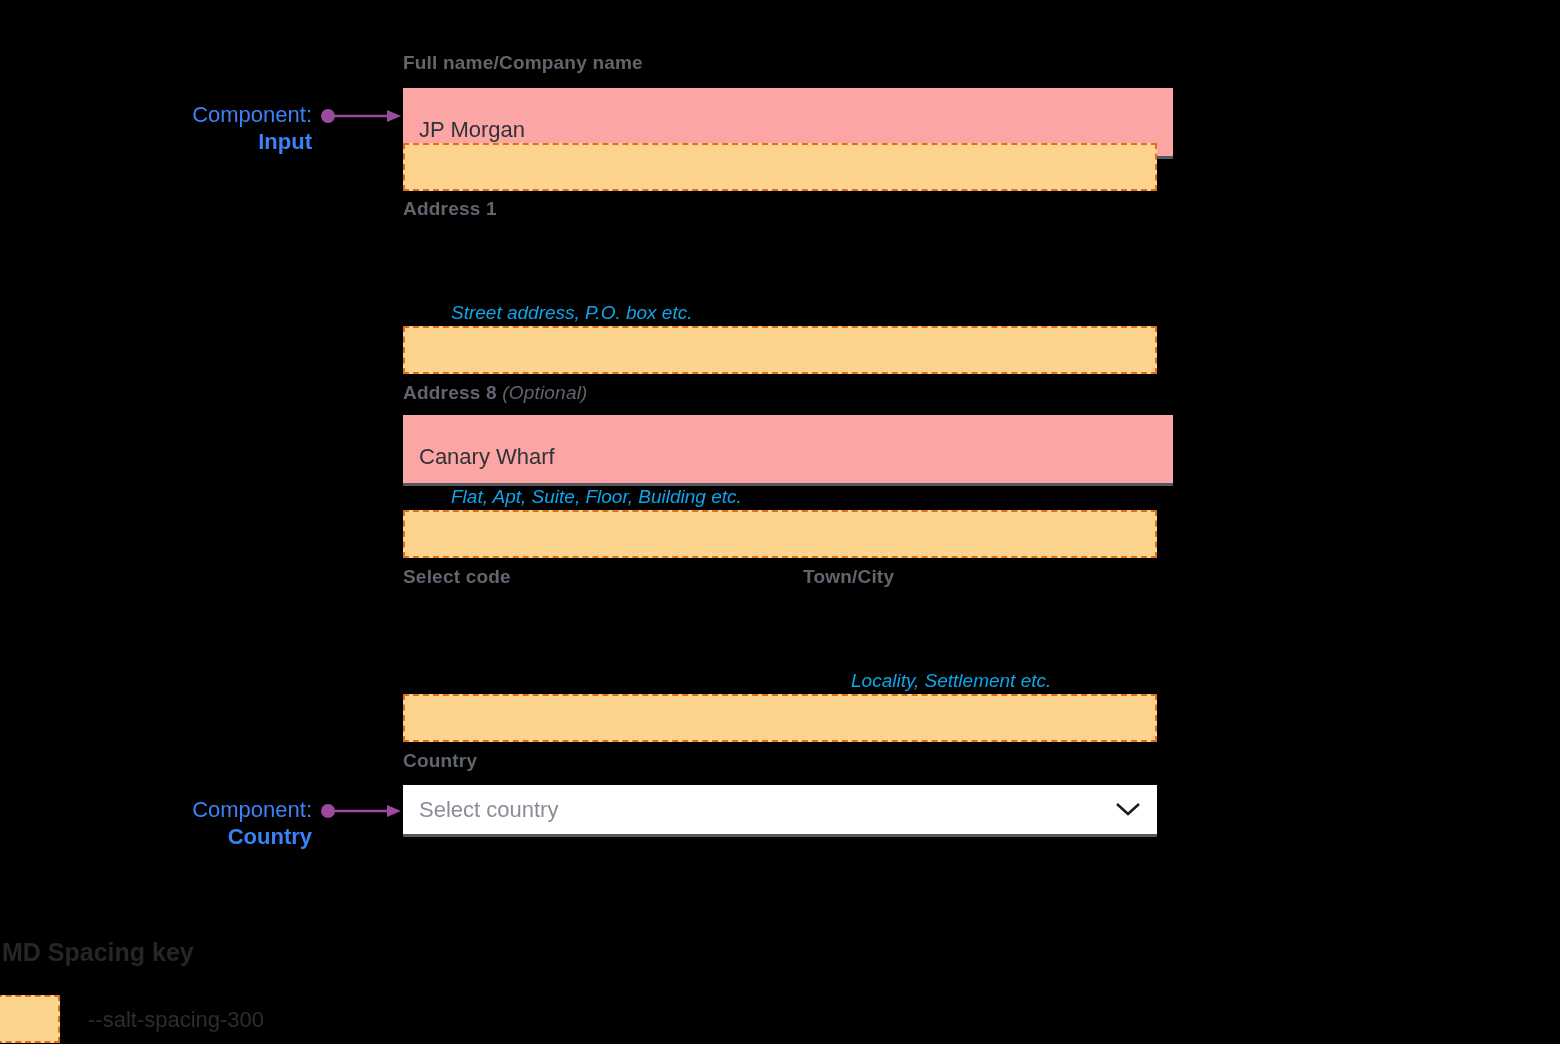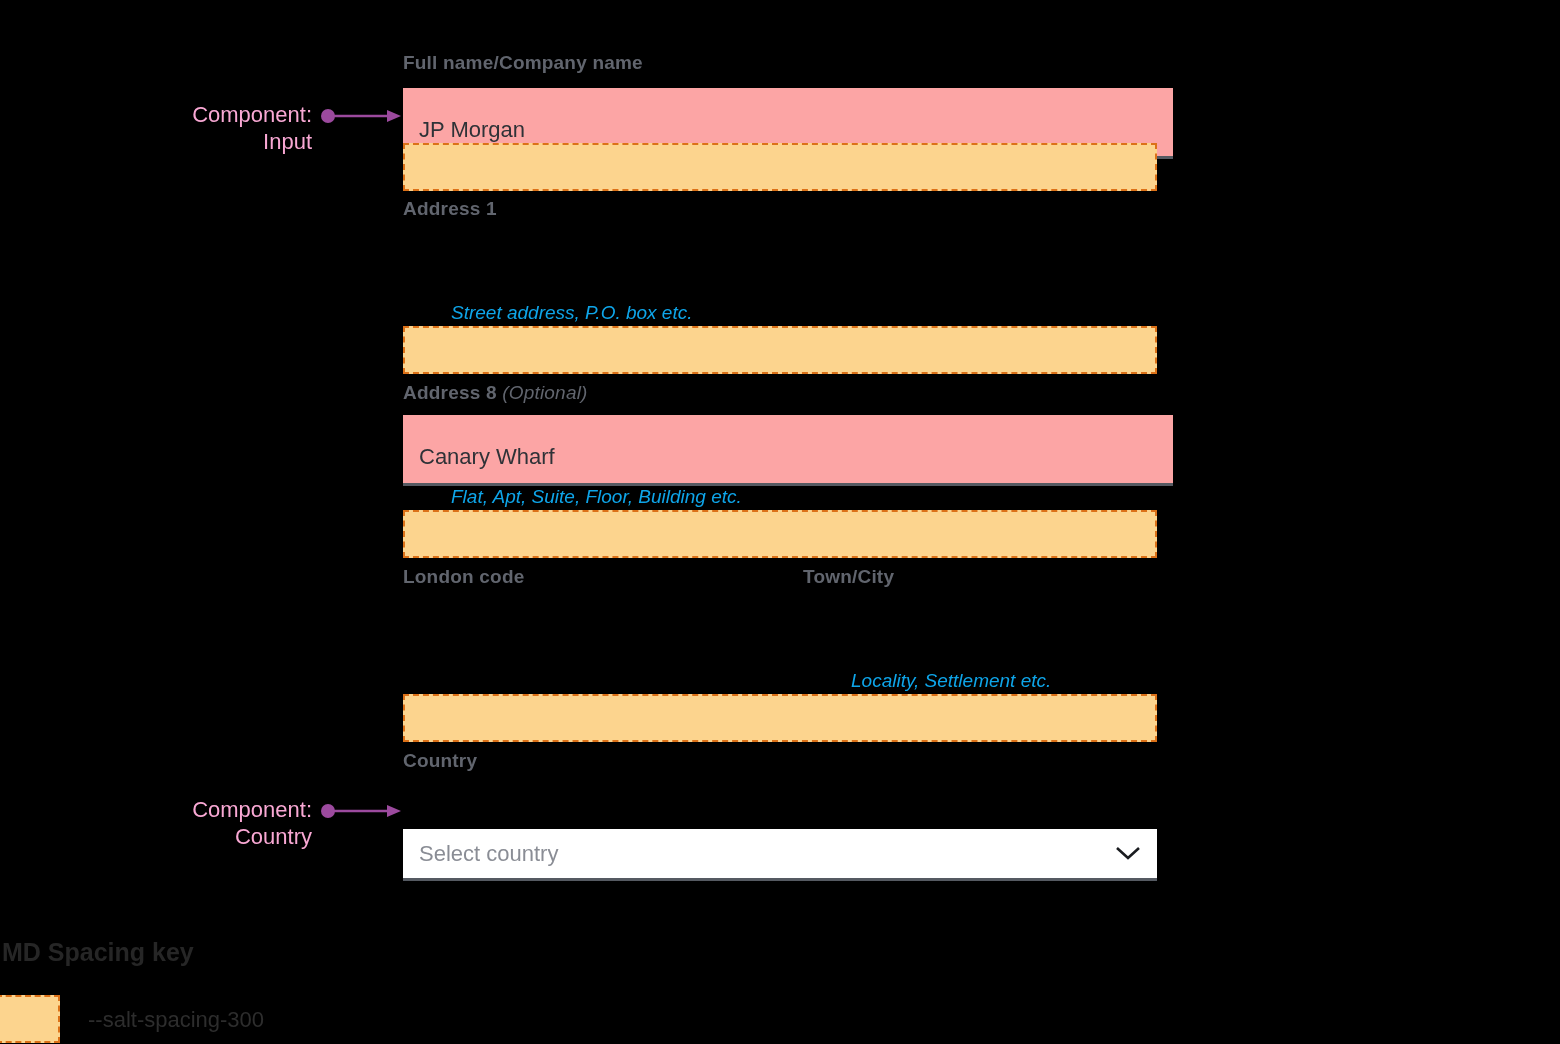--- a/index.html
+++ b/index.html
@@ -22,28 +22,28 @@
   .helper-text{
     position:absolute;left:403px;font-size:19px;font-style:italic;color:#0ea5e9;white-space:nowrap;margin-left:48px;
   }
   .spacing-block{
     position:absolute;left:403px;width:750px;height:44px;
     background:#fcd48e;border:2px dashed #dc7118;
   }
   .dropdown{
     position:absolute;left:403px;width:754px;height:52px;background:#fff;
     border-bottom:3px solid #555a62;display:flex;align-items:center;
-    justify-content:space-between;padding:0 16px 0 16px;box-sizing:border-box;cursor:pointer;margin-top:44px;
+    justify-content:space-between;padding:0 16px 0 16px;box-sizing:border-box;cursor:pointer;
   }
   .dropdown .placeholder{font-size:22px;color:#8a8d95;}
   .annotation{
     position:absolute;left:130px;width:182px;text-align:right;
-    color:#f9a8d4;font-size:22px;line-height:27px;
+    color:#3b82f6;font-size:22px;line-height:27px;
   }
-  .annotation .annotation-component{font-weight:400;}
+  .annotation .annotation-component{font-weight:700;}
   .annotation-arrow{position:absolute;}
   .key-heading{
     position:absolute;left:2px;font-size:25px;font-weight:700;color:#262626;white-space:nowrap;
   }
   .key-swatch{
     position:absolute;left:-4px;top:995px;width:60px;height:44px;
     background:#fcd48e;border:2px dashed #dc7118;
   }
   .key-token{
     position:absolute;left:88px;top:1007px;font-size:22px;color:#2d2d2d;white-space:nowrap;
@@ -63,21 +63,21 @@
   <div class="spacing-block" style="top:326px;"></div>
 
   <div class="form-label" style="top:382px;">
     <span>Address 8</span>
     <span class="label-suffix">(Optional)</span>
   </div>
   <input class="text-input" style="top: 415px;" readonly="" value="Canary Wharf">
   <div class="helper-text" style="top:486px;">Flat, Apt, Suite, Floor, Building etc.</div>
   <div class="spacing-block" style="top:510px;"></div>
 
-  <div class="form-label" style="top:566px;">London code</div>
+  <div class="form-label" style="top:566px;">Select code</div>
   <div class="form-label" style="top:566px;left:803px;">Town/City</div>
   <div class="helper-text" style="top:670px;left:803px;">Locality, Settlement etc.</div>
   <div class="spacing-block" style="top:694px;"></div>
 
   <div class="form-label" style="top:750px;">Country</div>
   <div class="dropdown" style="top:785px;">
     <span class="placeholder">Select country</span>
     <span style="display:flex;">
       <svg width="26" height="15" viewBox="0 0 26 15">
           <path d="M2 2 L13 12 L24 2" fill="none" stroke="#1a1c20" stroke-width="2.6"></path>

